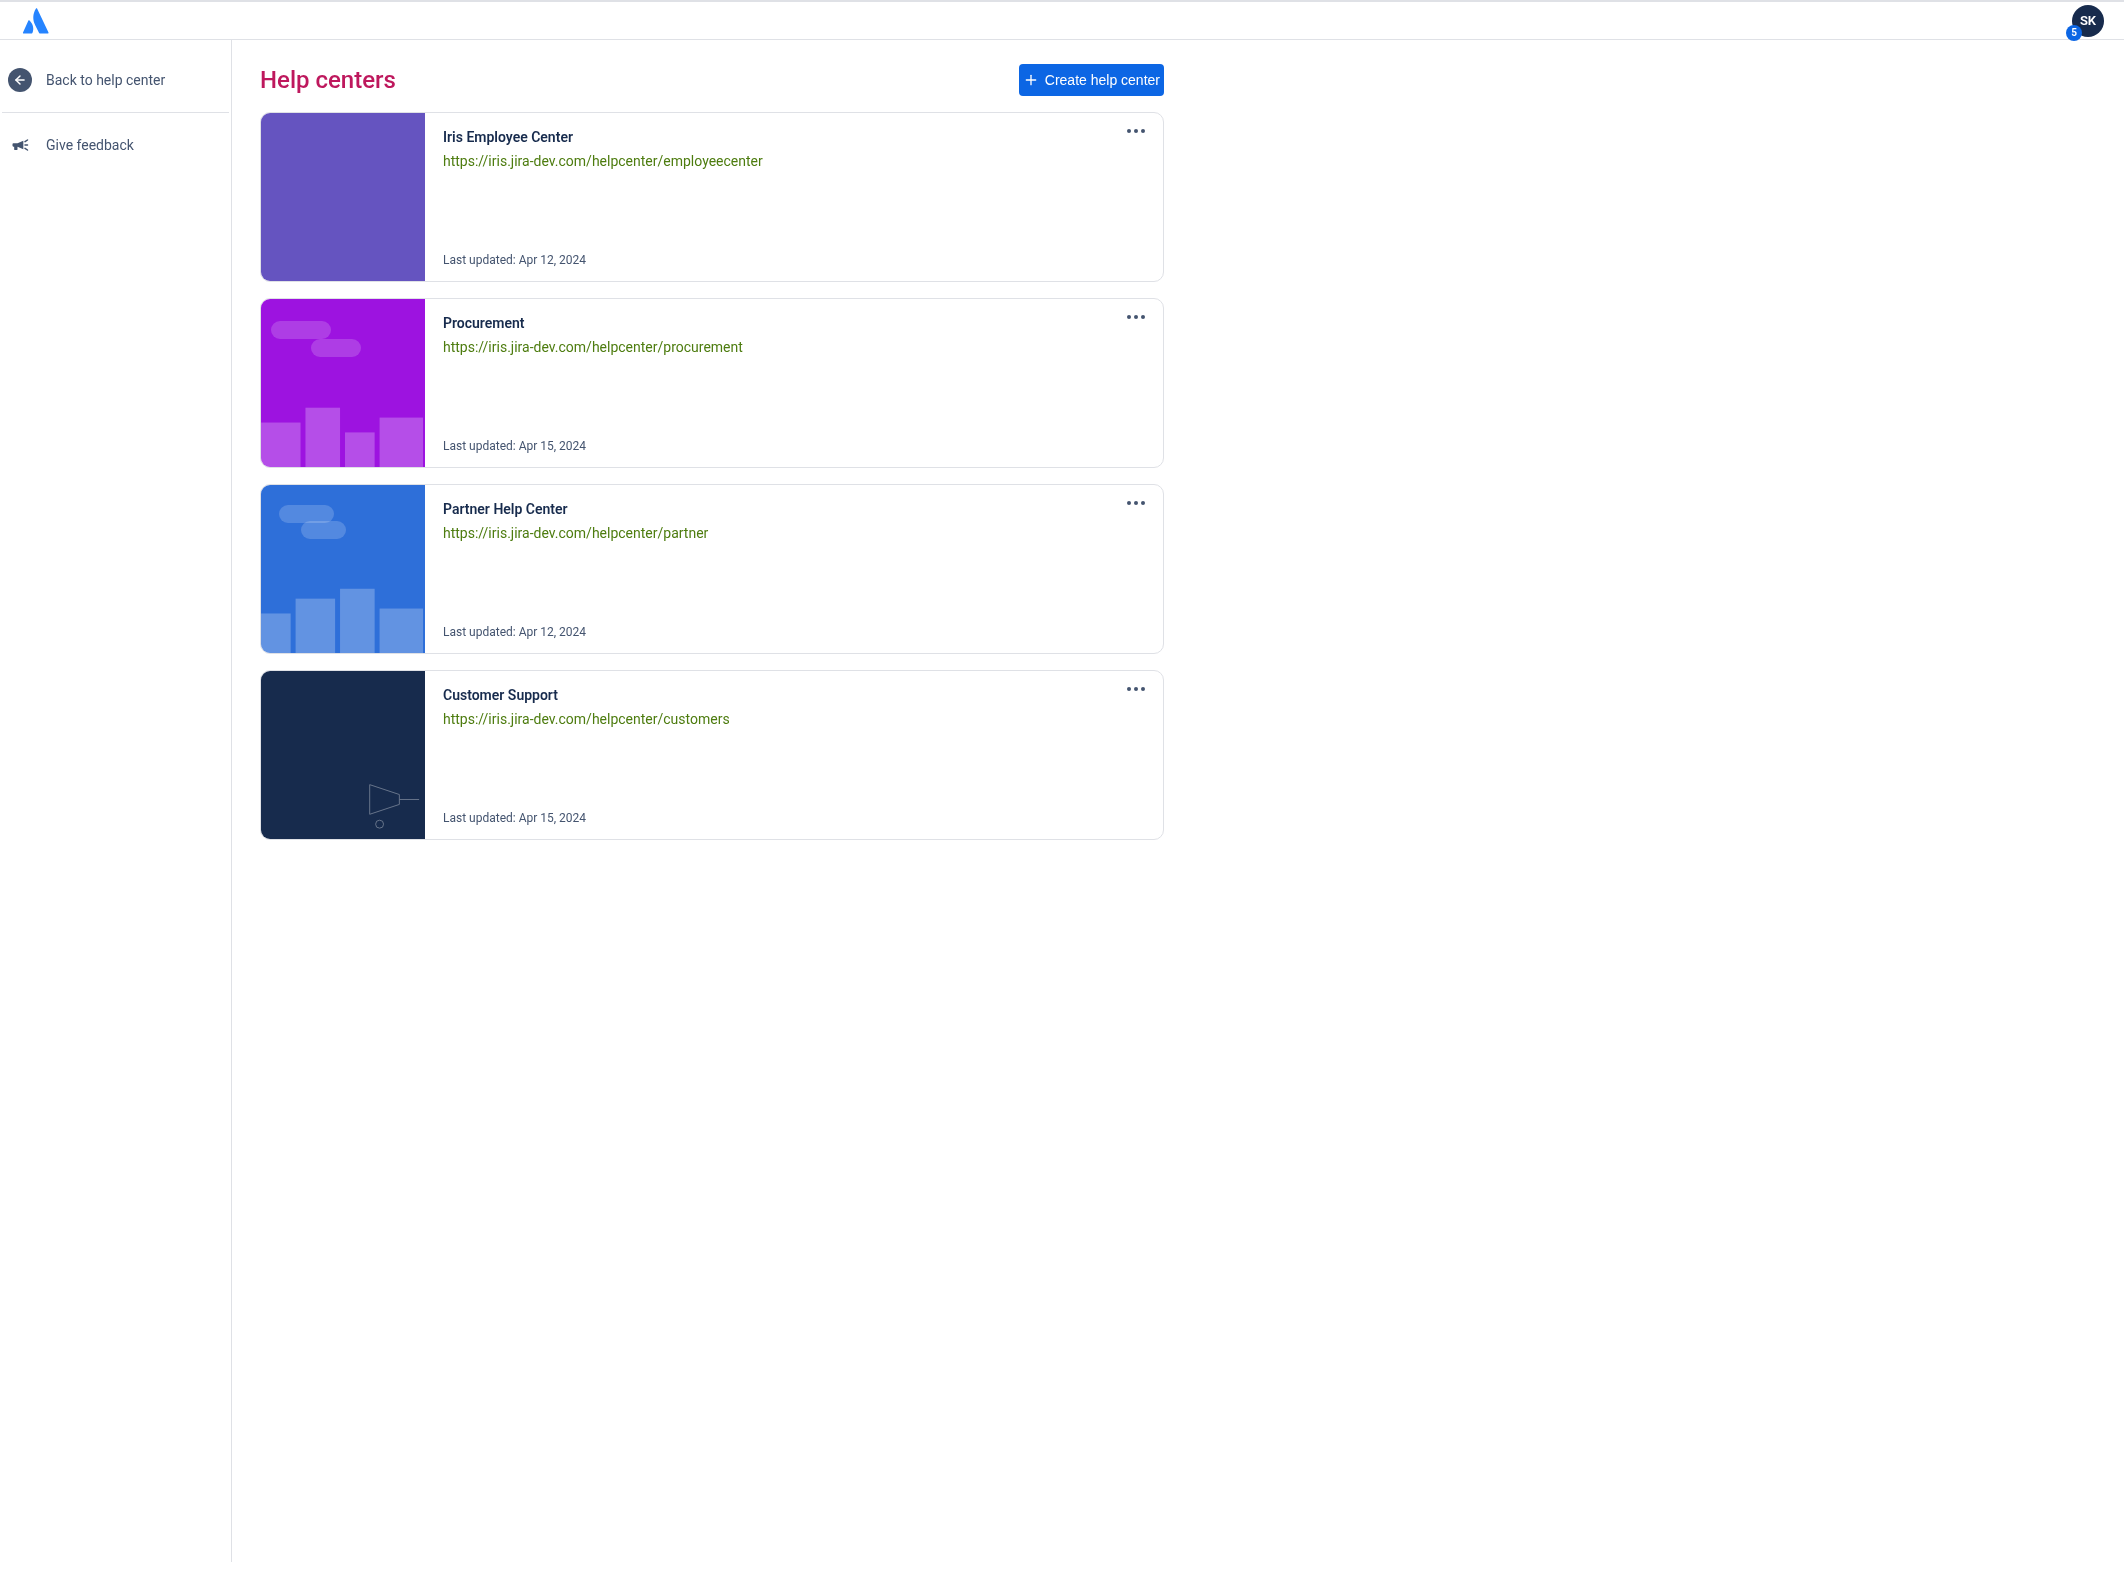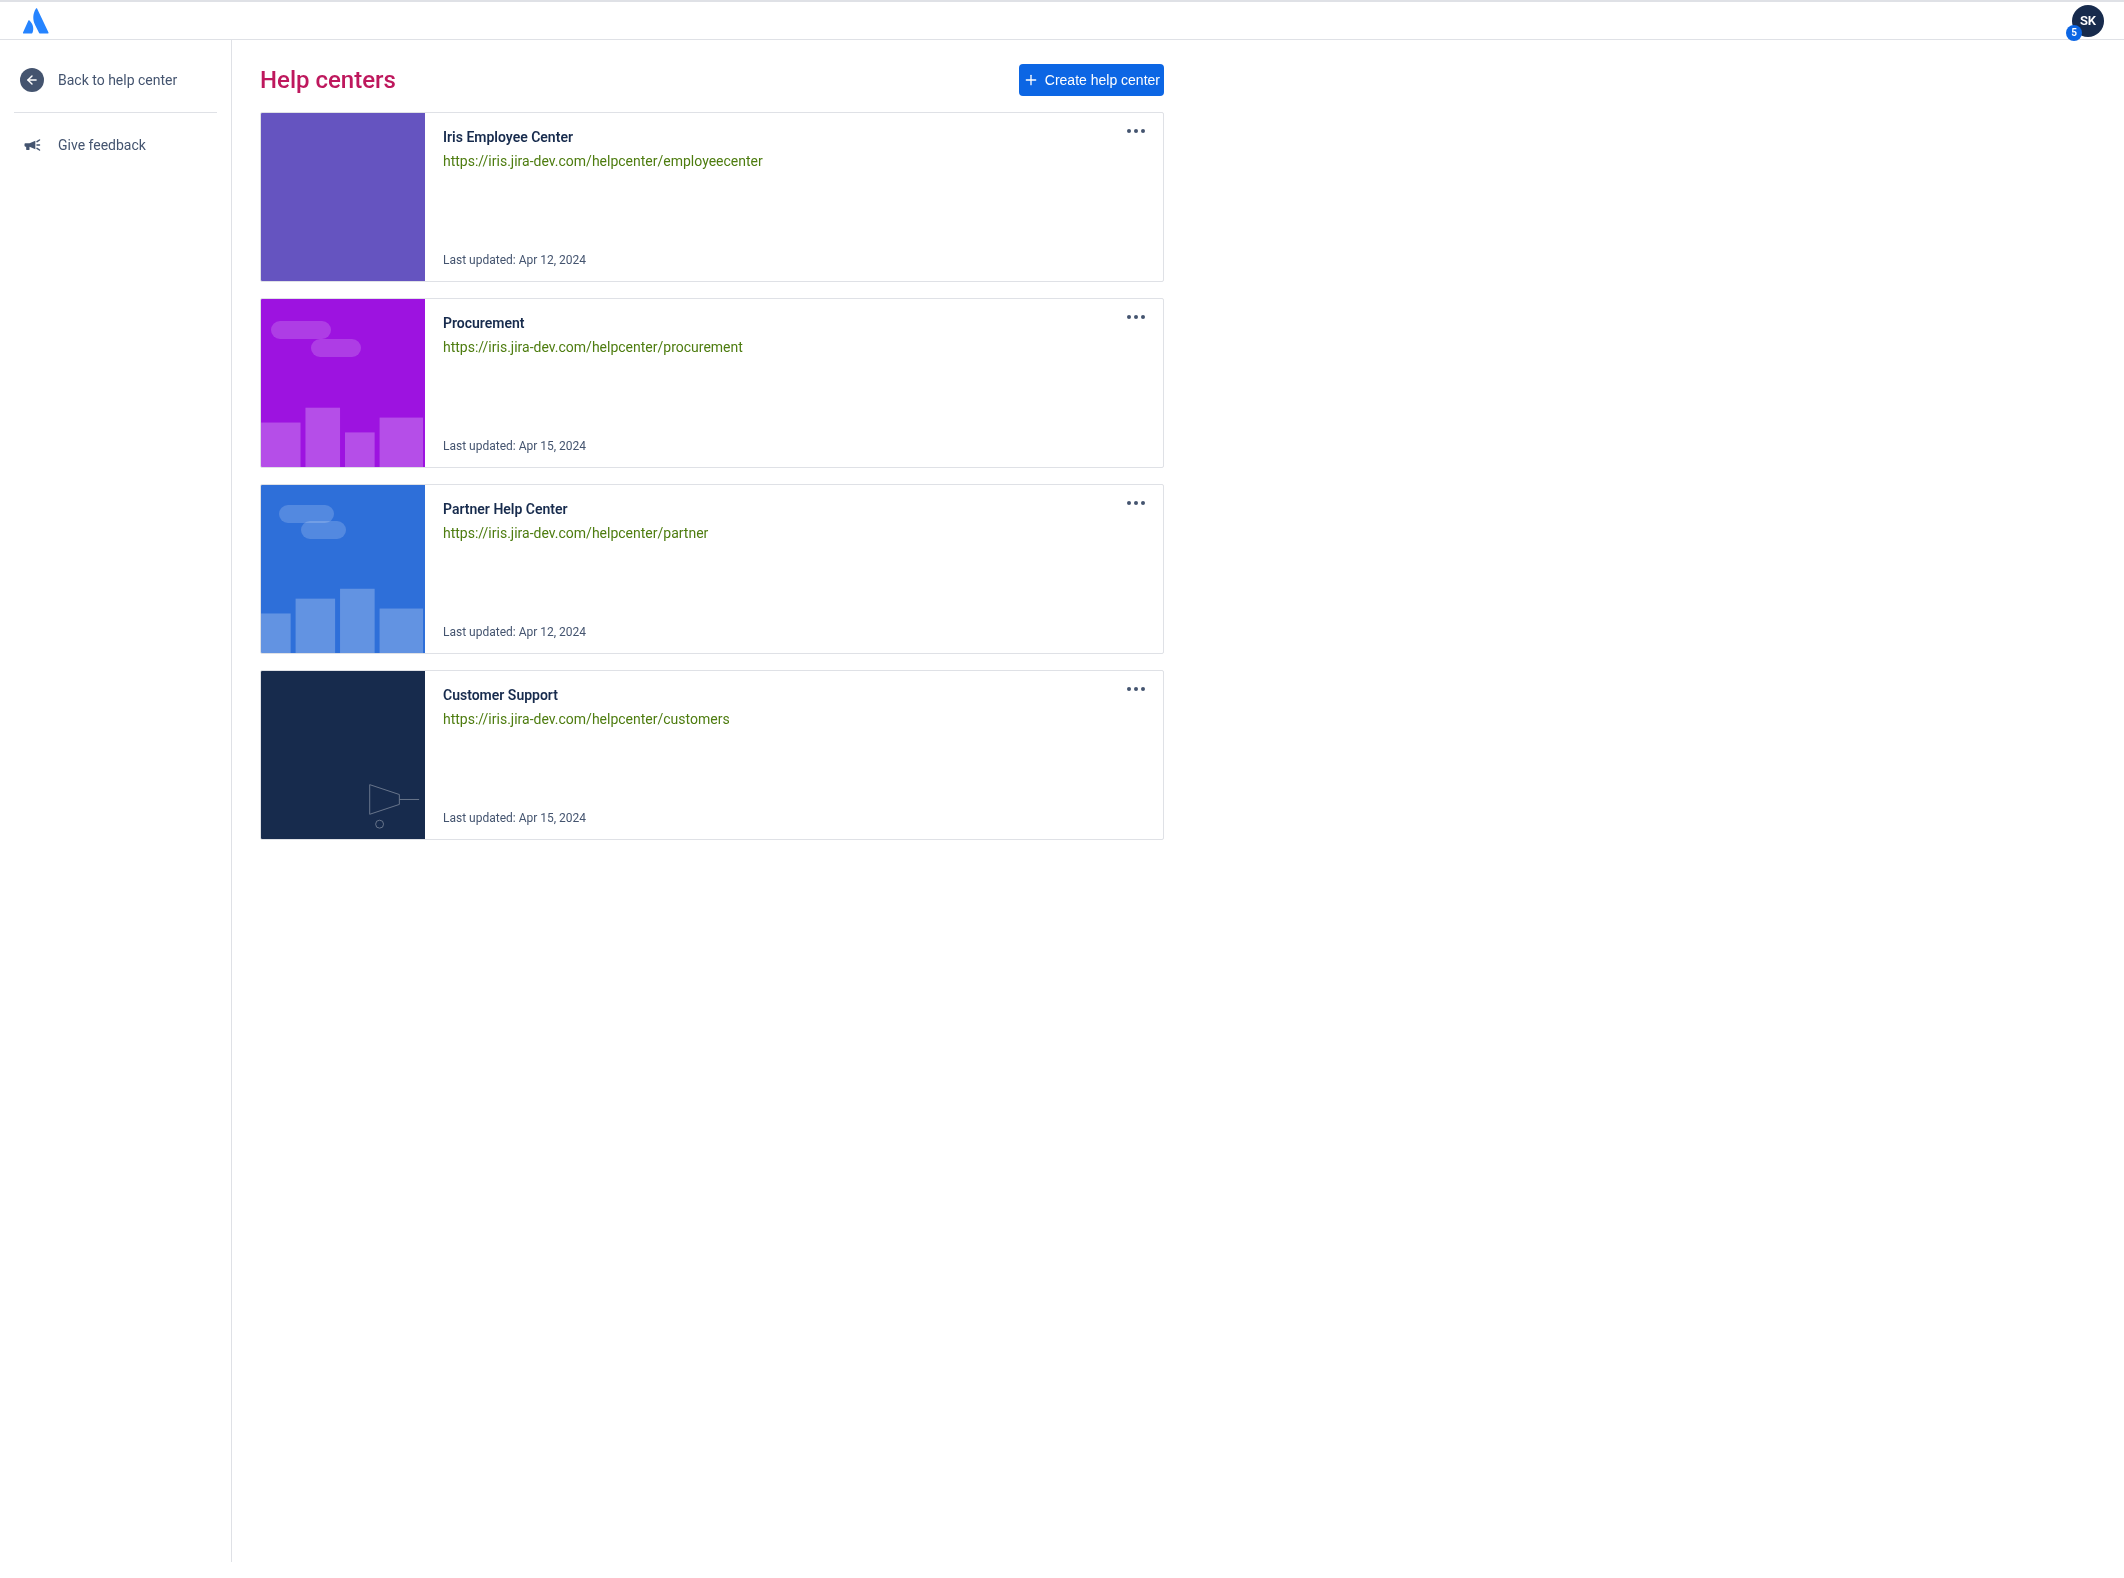--- a/index.html
+++ b/index.html
@@ -30,21 +30,21 @@
     position: absolute; bottom: -4px; left: -6px;
     background: #0C66E4; color: #fff;
     width: 16px; height: 16px; border-radius: 50%;
     font-size: 10px; font-weight: 600;
     display: flex; align-items: center; justify-content: center;
   }
   .layout { display: flex; min-height: calc(100vh - 56px); }
   .sidebar {
     width: 232px; flex: 0 0 232px;
     border-right: 1px solid #DFE1E6;
-    padding: 20px 14px;
+    padding: 20px 2px;
   }
   .side-item {
     display: flex; align-items: center; gap: 14px;
     padding: 8px 6px; color: #44546F;
     cursor: pointer; border-radius: 3px;
   }
   .side-icon-circle {
     width: 24px; height: 24px; border-radius: 50%;
     background: #44546F; color: #fff;
     display: flex; align-items: center; justify-content: center;
@@ -60,21 +60,21 @@
     background: #0C66E4; color: #fff; border: none;
     padding: 8px 4px; border-radius: 4px;
     font-size: 14px; font-weight: 500;
     display: inline-flex; align-items: center; gap: 6px;
     cursor: pointer;
   }
   .btn-primary svg { width: 16px; height: 16px; }
   .desc { color: #172B4D; line-height: 1.5; margin-bottom: 24px; font-size: 14px; }
   .desc a { color: #0C66E4; text-decoration: none; }
   .card {
-    display: flex; border: 1px solid #DFE1E6; border-radius: 2px;
+    display: flex; border: 1px solid #DFE1E6; border-radius: 10px;
     margin-bottom: 16px; overflow: hidden; height: 170px;
     background: #fff;
   }
   .card-thumb { width: 164px; flex: 0 0 164px; position: relative; overflow: hidden; }
   .thumb-0 { background: #6554C0; }
   .thumb-1 { background: #9D13E0; }
   .thumb-2 { background: #2E6FD9; }
   .thumb-3 { background: #172B4D; }
   .city-shape {
     position: absolute; bottom: 0; left: 0; right: 0; height: 50%;

